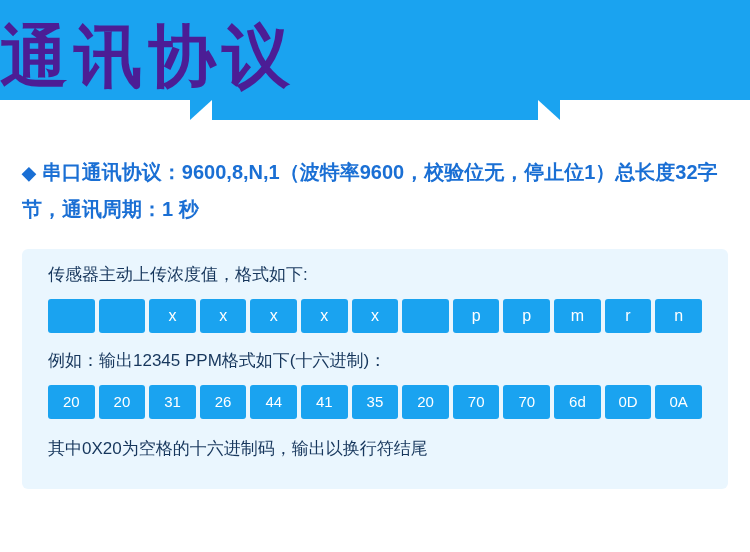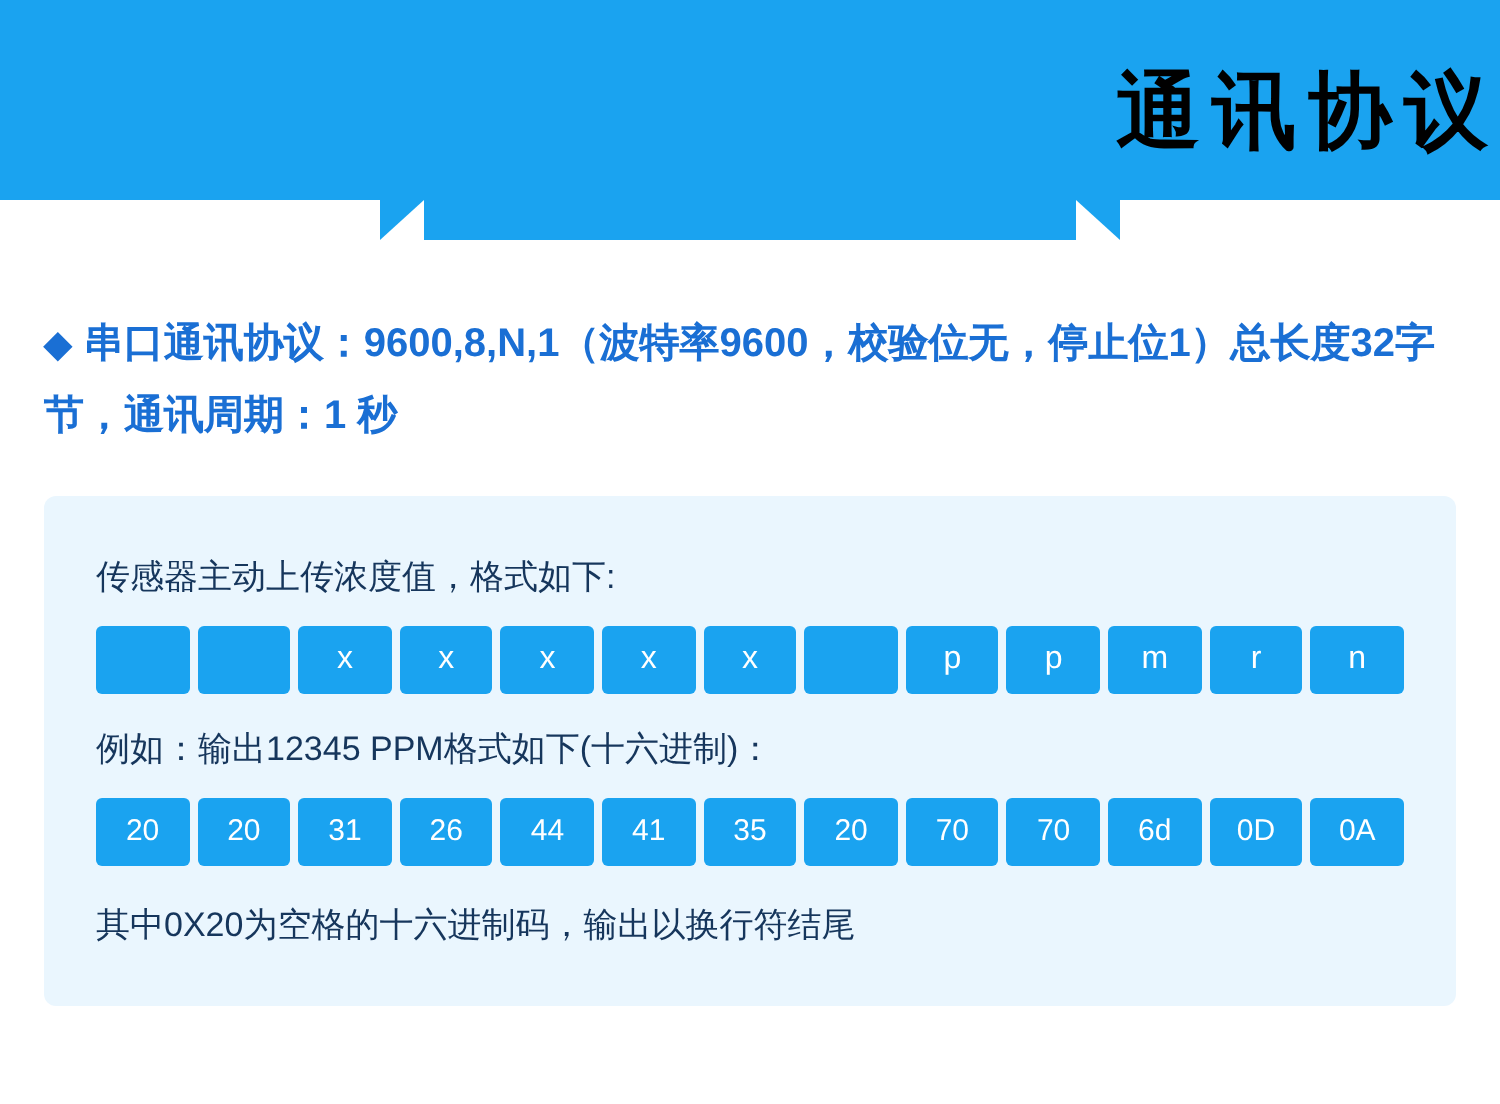--- a/index.html
+++ b/index.html
@@ -57,23 +57,23 @@
     height: 0;
     border-style: solid;
     border-width: 20px 0 0 22px;
     border-color: transparent transparent transparent #ffffff;
   }
   .banner-title {
     position: absolute;
     left: 0;
     right: 0;
     top: 26px;
-    text-align: right;
-    color: #000000;
-    font-size: 42px;
+    text-align: left;
+    color: #4c1d95;
+    font-size: 68px;
     font-weight: bold;
     letter-spacing: 6px;
     line-height: 60px;
   }
 
   
   .intro {
     margin: 34px 22px 0 22px;
     color: #1a6fd4;
     font-size: 20px;
@@ -86,21 +86,21 @@
     margin-right: 6px;
   }
 
   
   .panel {
     margin: 22px 22px 0 22px;
     width: 706px;
     box-sizing: border-box;
     background: #eaf6fe;
     border-radius: 6px;
-    padding: 27px 26px 26px 26px;
+    padding: 12px 26px 26px 26px;
   }
   .panel-line {
     color: #16365c;
     font-size: 17px;
     line-height: 28px;
     margin-bottom: 10px;
   }
   .panel-line.last {
     margin-bottom: 0;
     margin-top: 16px;

